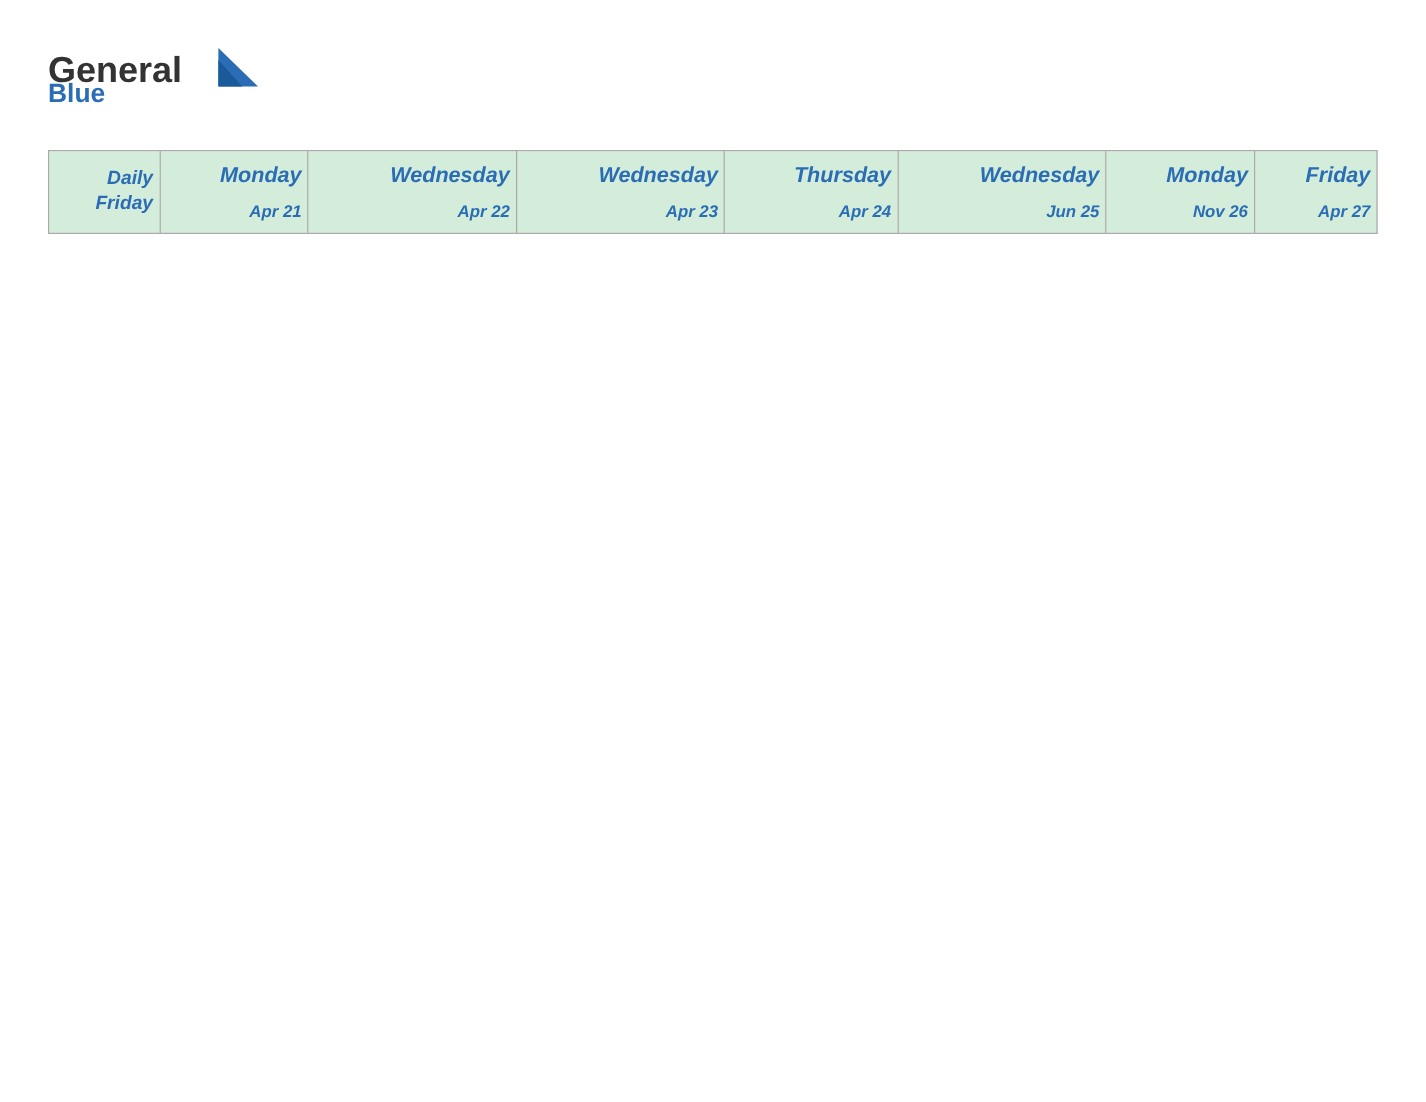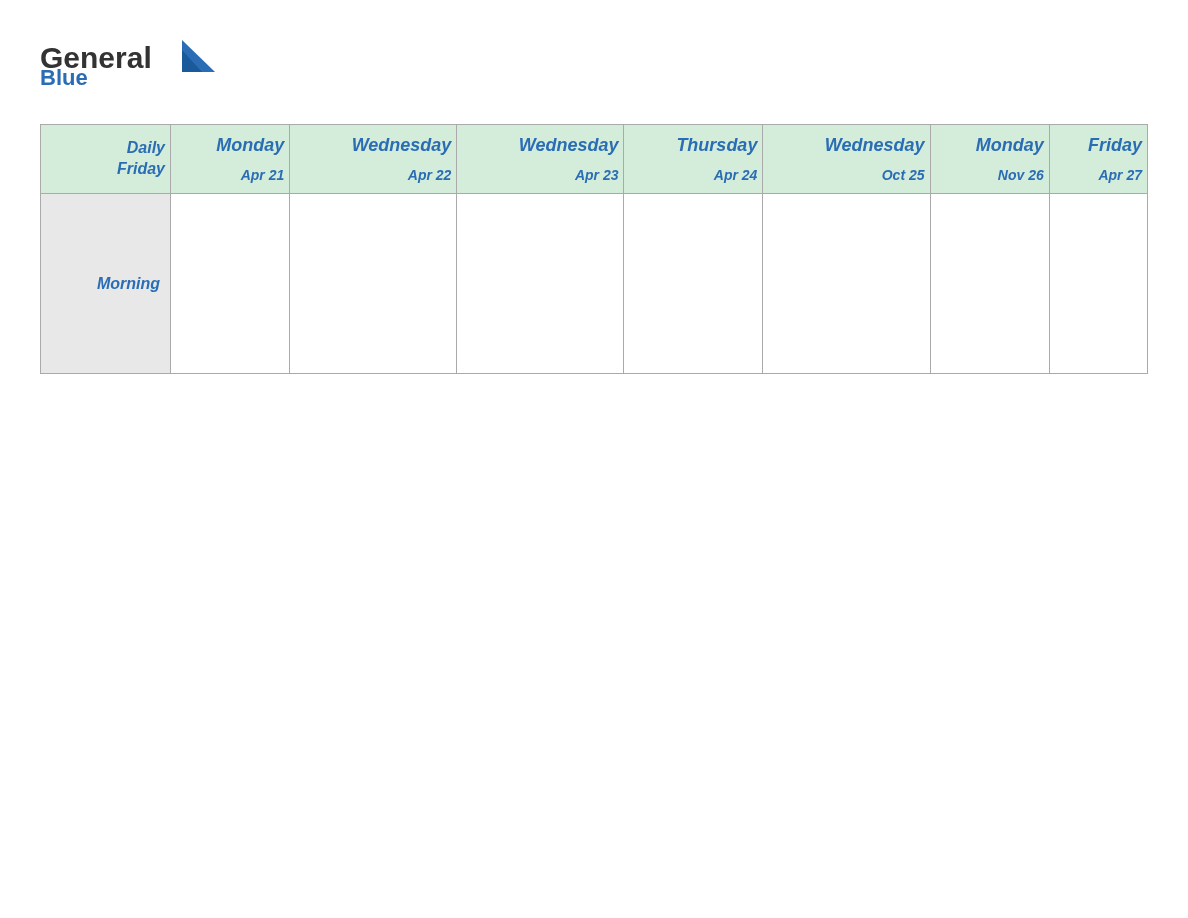--- a/index.html
+++ b/index.html
@@ -146,37 +146,27 @@
       <th>
         <span class="day-name">Wednesday</span>
         <span class="day-date">Apr 23</span>
       </th>
       <th>
         <span class="day-name">Thursday</span>
         <span class="day-date">Apr 24</span>
       </th>
       <th>
         <span class="day-name">Wednesday</span>
-        <span class="day-date">Oct 25</span>
+        <span class="day-date">Jun 25</span>
       </th>
       <th>
         <span class="day-name">Monday</span>
         <span class="day-date">Nov 26</span>
       </th>
       <th>
         <span class="day-name">Friday</span>
         <span class="day-date">Apr 27</span>
       </th>
     </tr>
   </thead>
   <tbody>
-    <tr>
-      <td class="label-cell">Morning</td>
-      <td class="day-cell"></td>
-      <td class="day-cell"></td>
-      <td class="day-cell"></td>
-      <td class="day-cell"></td>
-      <td class="day-cell"></td>
-      <td class="day-cell"></td>
-      <td class="day-cell"></td>
-    </tr>
   </tbody>
 </table>
 
 </body></html>

